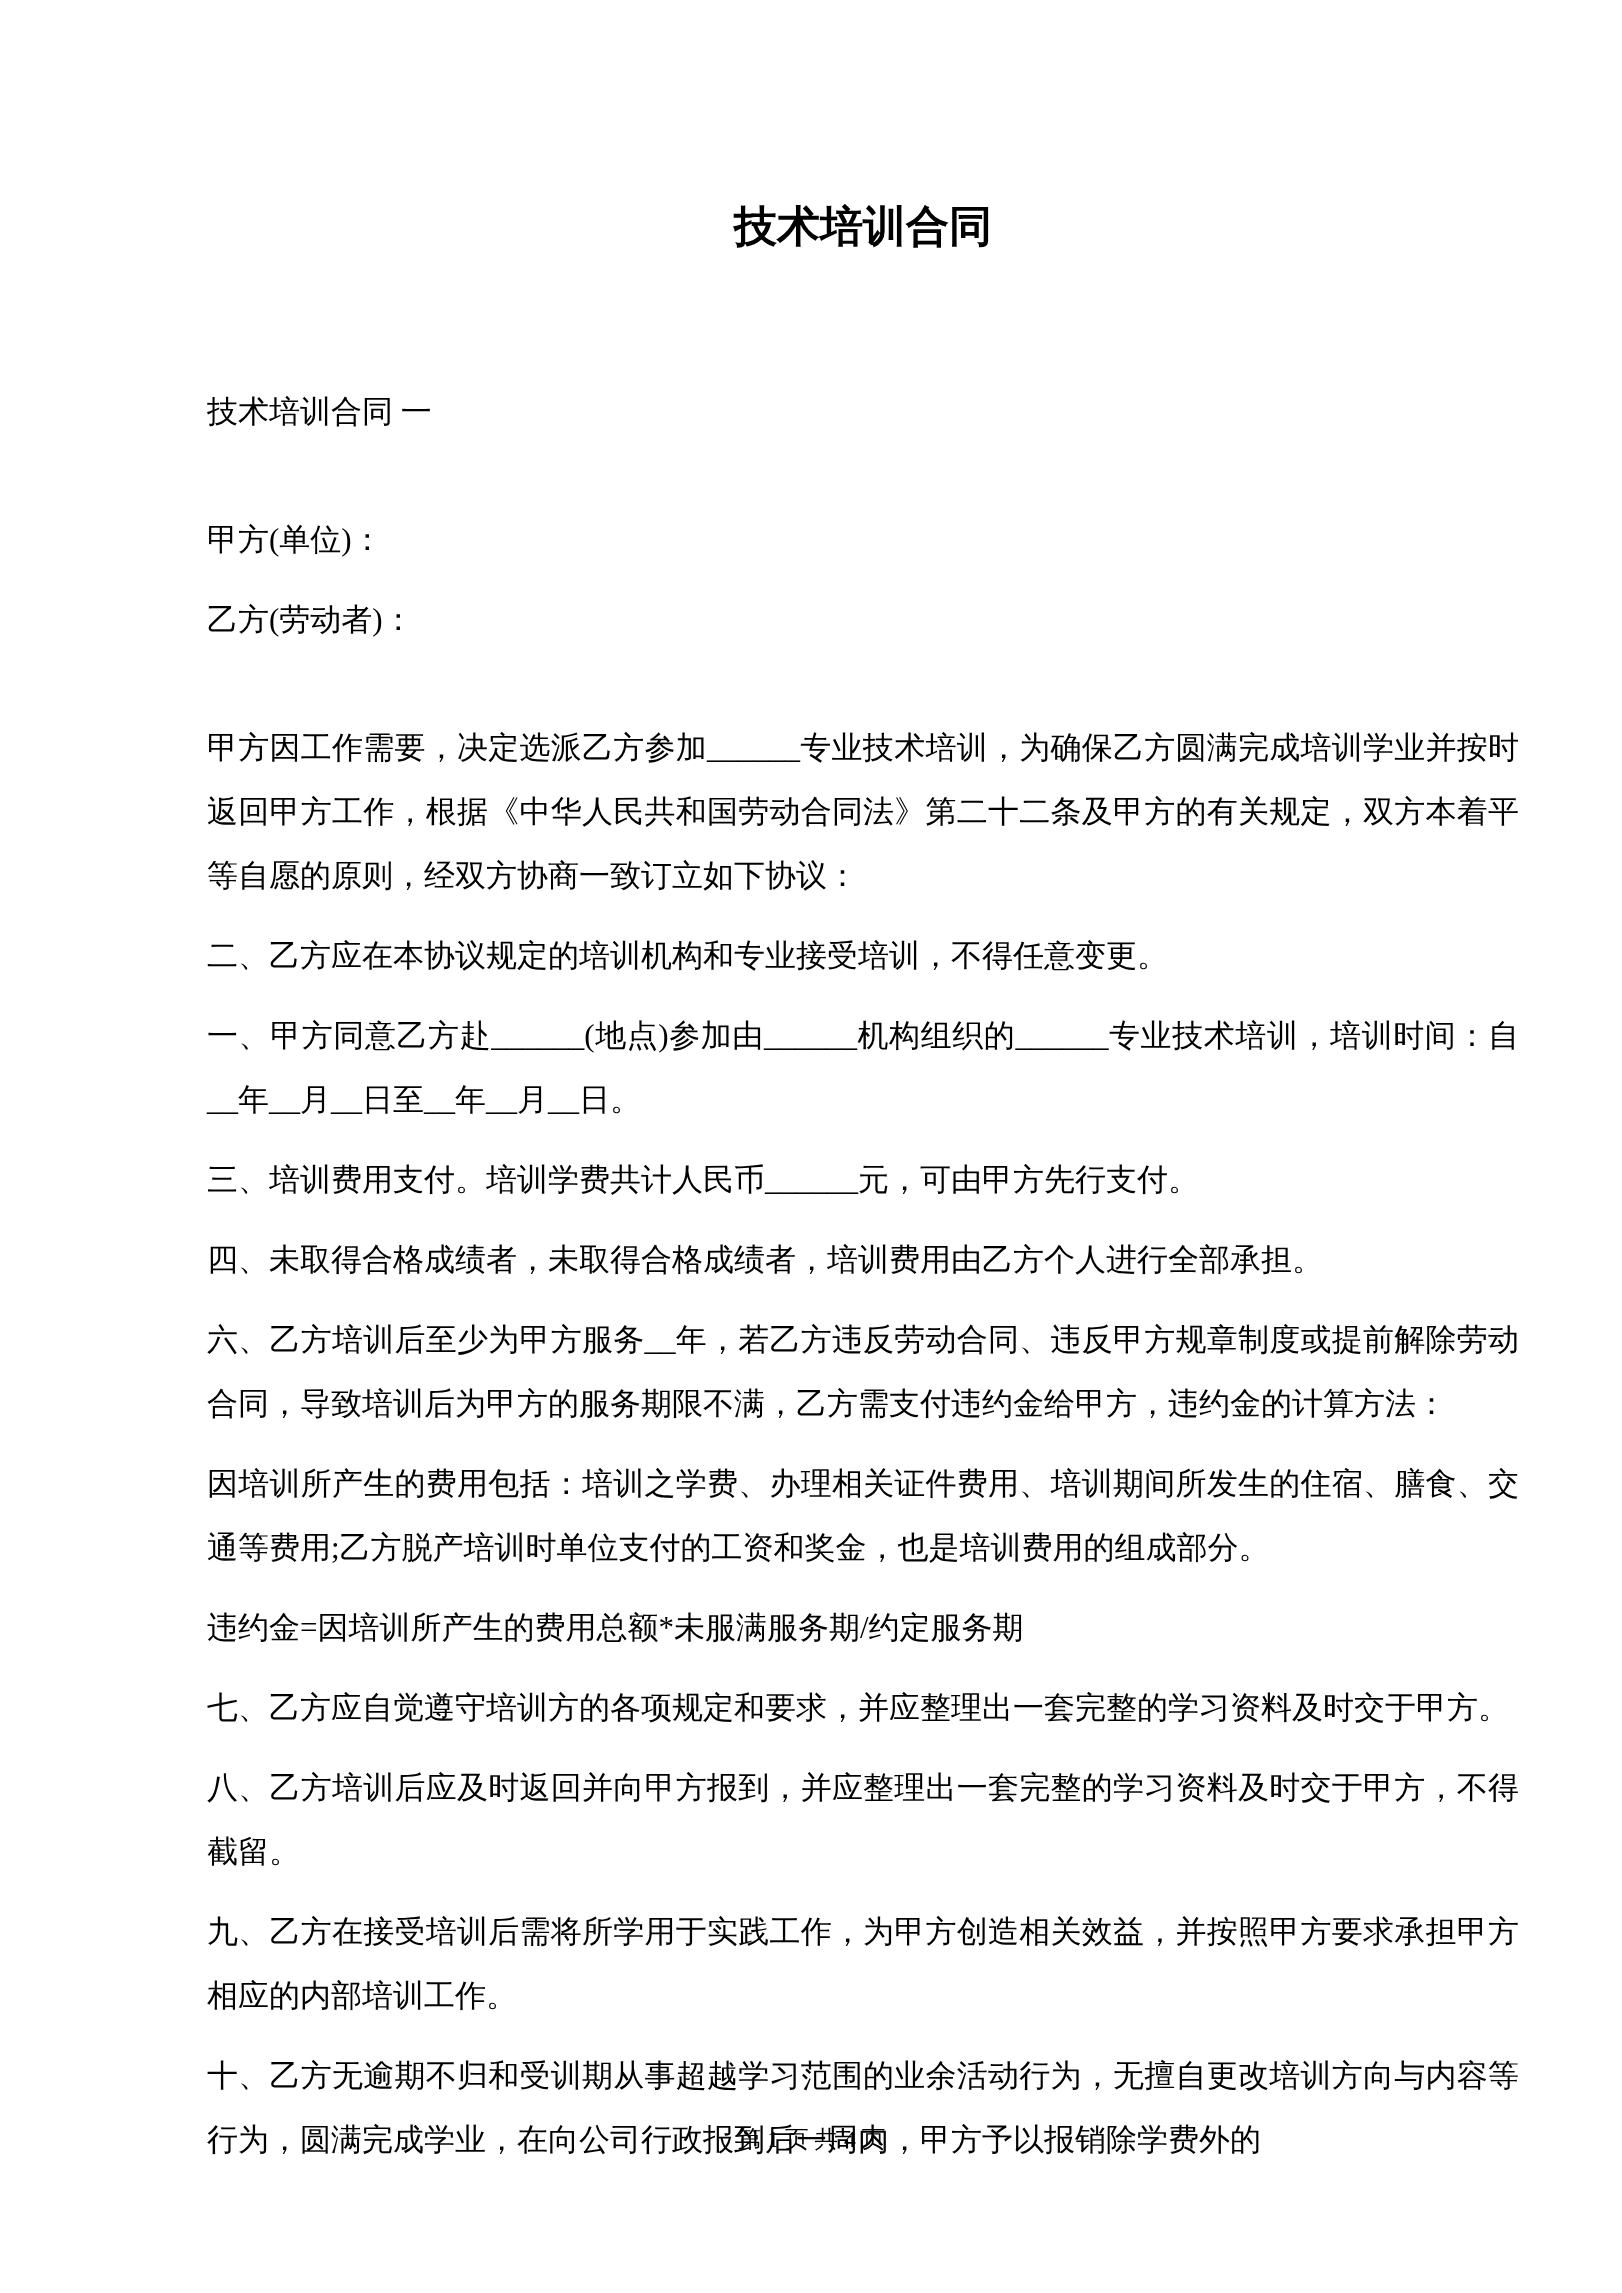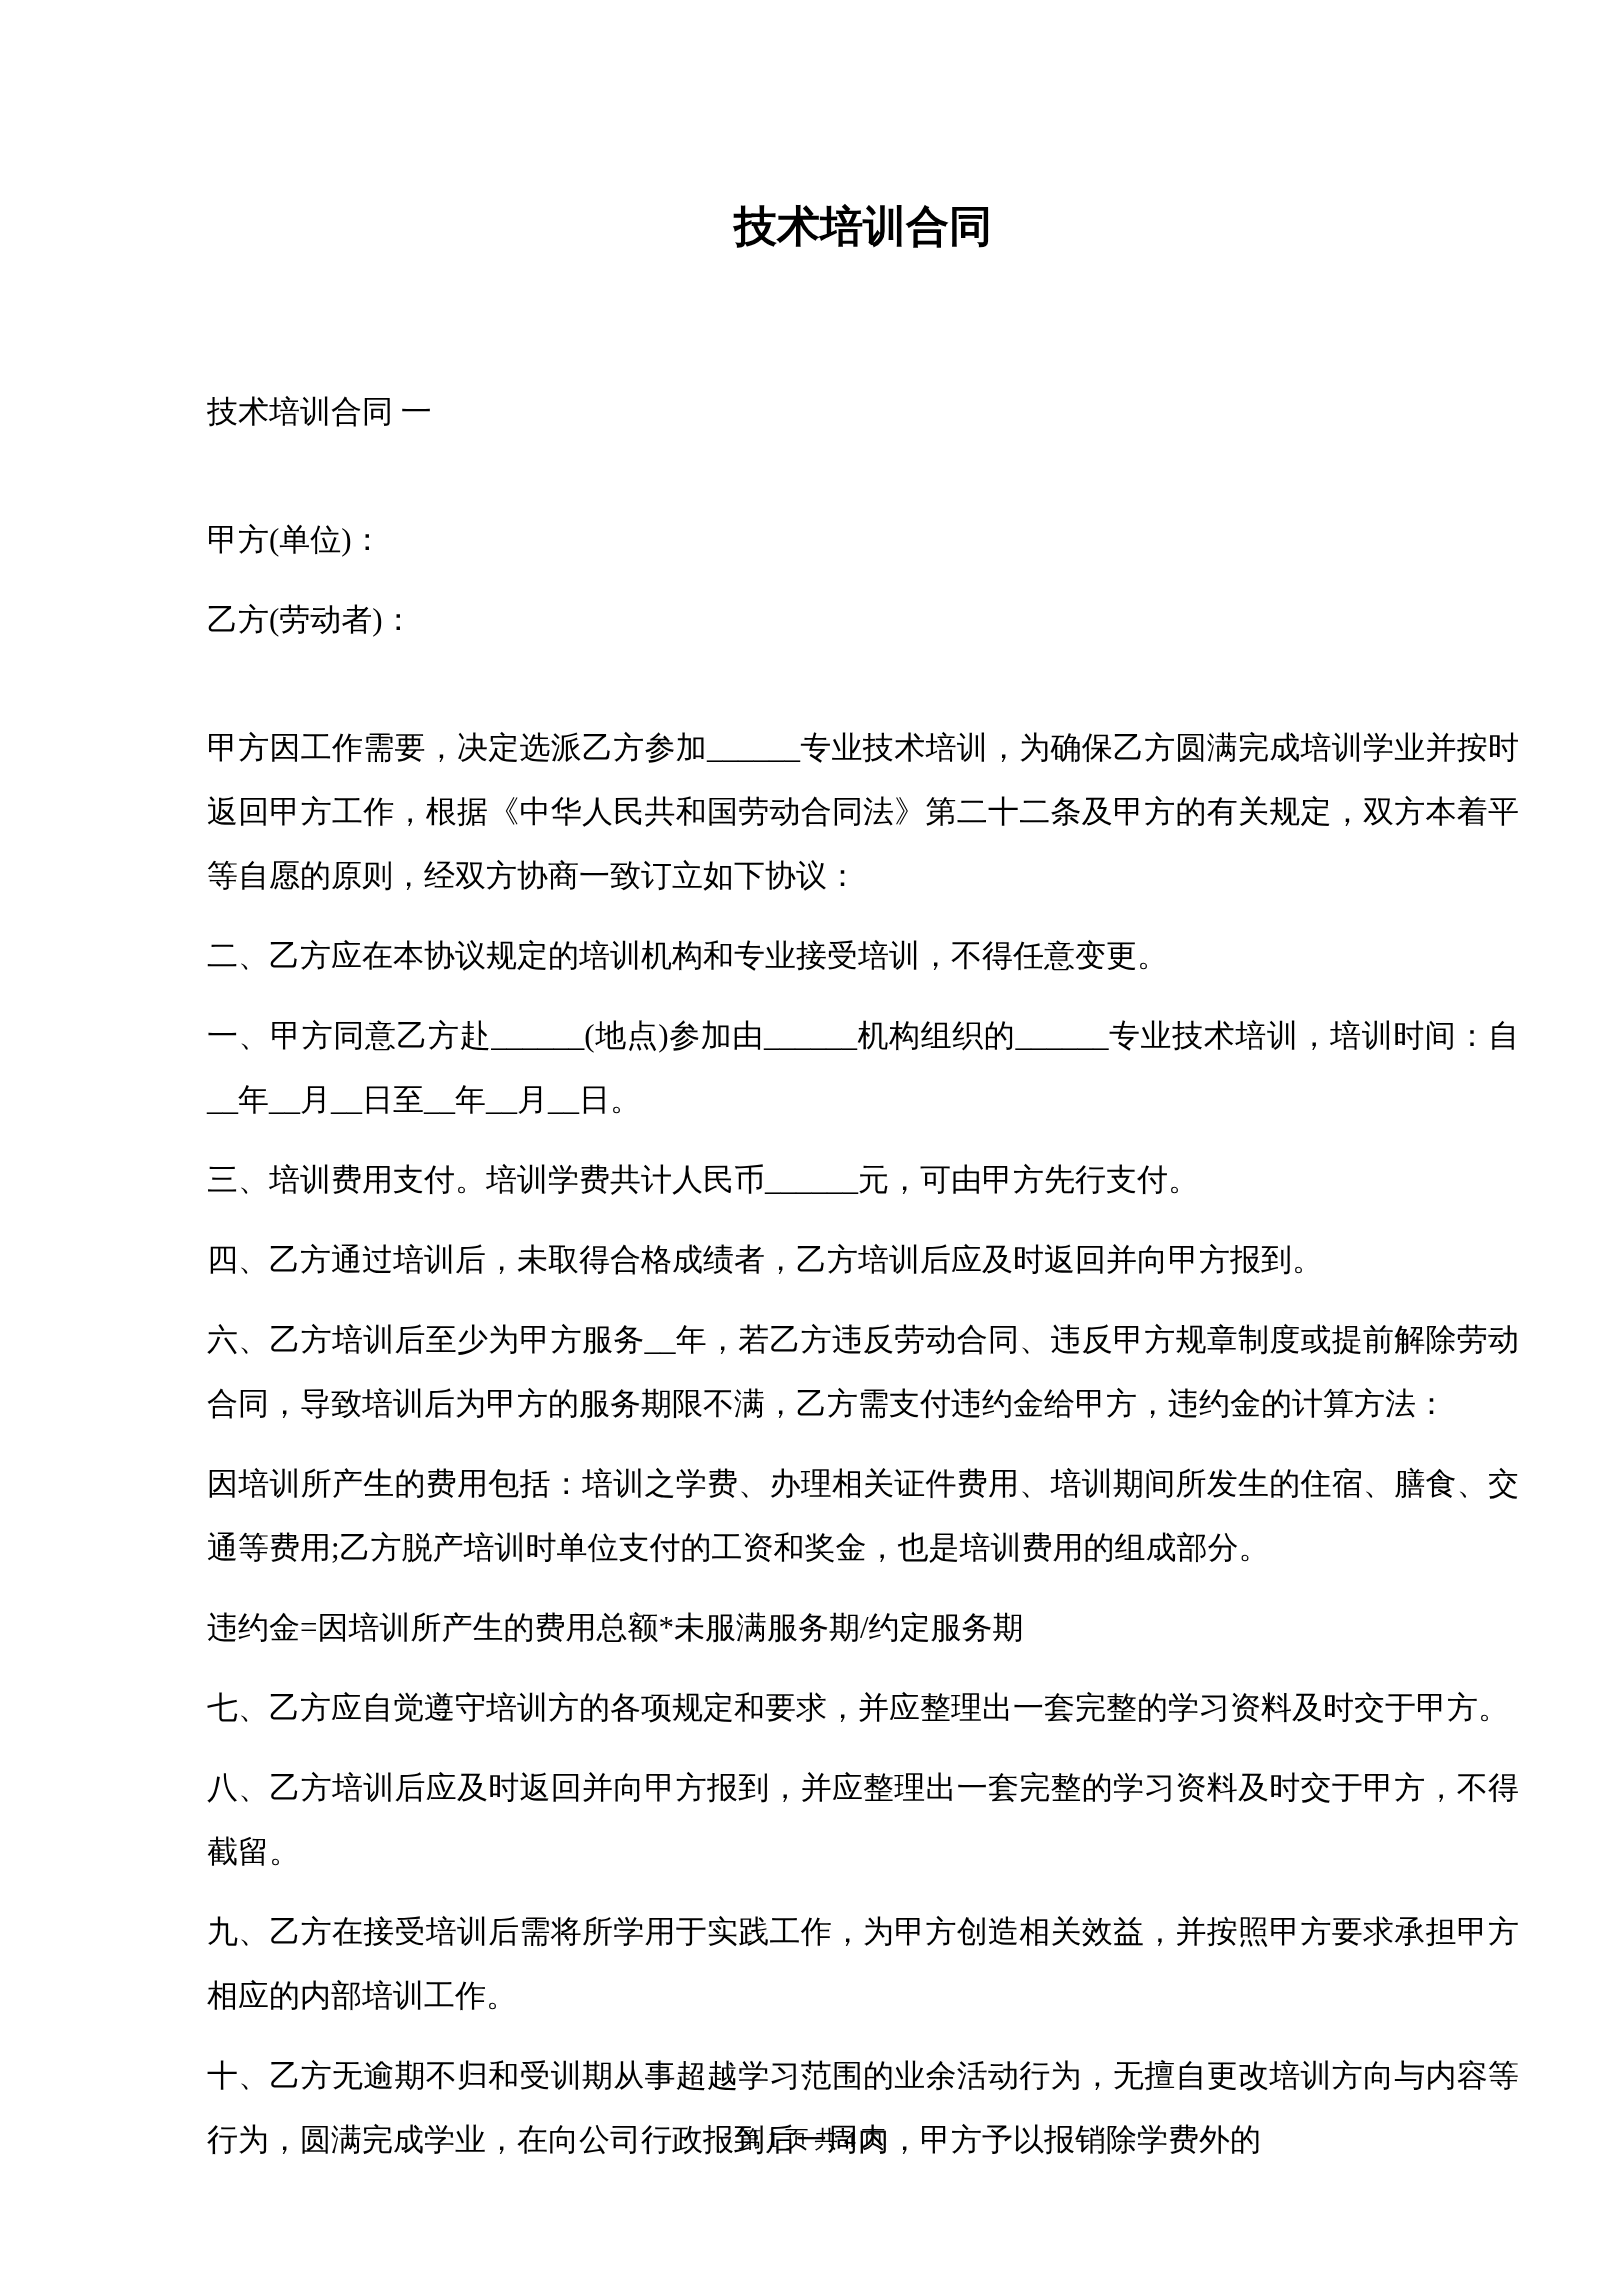--- a/index.html
+++ b/index.html
@@ -66,21 +66,21 @@
   <p class="body-text">乙方(劳动者)：</p>
 
   <p class="body-text para para-first">甲方因工作需要，决定选派乙方参加______专业技术培训，为确保乙方圆满完成培训学业并按时返回甲方工作，根据《中华人民共和国劳动合同法》第二十二条及甲方的有关规定，双方本着平等自愿的原则，经双方协商一致订立如下协议：</p>
 
   <p class="body-text para">二、乙方应在本协议规定的培训机构和专业接受培训，不得任意变更。</p>
 
   <p class="body-text para">一、甲方同意乙方赴______(地点)参加由______机构组织的______专业技术培训，培训时间：自__年__月__日至__年__月__日。</p>
 
   <p class="body-text para">三、培训费用支付。培训学费共计人民币______元，可由甲方先行支付。</p>
 
-  <p class="body-text para">四、乙方通过培训后，未取得合格成绩者，乙方培训后应及时返回并向甲方报到。</p>
+  <p class="body-text para">四、未取得合格成绩者，未取得合格成绩者，培训费用由乙方个人进行全部承担。</p>
 
   <p class="body-text para">六、乙方培训后至少为甲方服务__年，若乙方违反劳动合同、违反甲方规章制度或提前解除劳动合同，导致培训后为甲方的服务期限不满，乙方需支付违约金给甲方，违约金的计算方法：</p>
 
   <p class="body-text para">因培训所产生的费用包括：培训之学费、办理相关证件费用、培训期间所发生的住宿、膳食、交通等费用;乙方脱产培训时单位支付的工资和奖金，也是培训费用的组成部分。</p>
 
   <p class="body-text para">违约金=因培训所产生的费用总额*未服满服务期/约定服务期</p>
 
   <p class="body-text para">七、乙方应自觉遵守培训方的各项规定和要求，并应整理出一套完整的学习资料及时交于甲方。</p>
 
   <p class="body-text para">八、乙方培训后应及时返回并向甲方报到，并应整理出一套完整的学习资料及时交于甲方，不得截留。</p>

